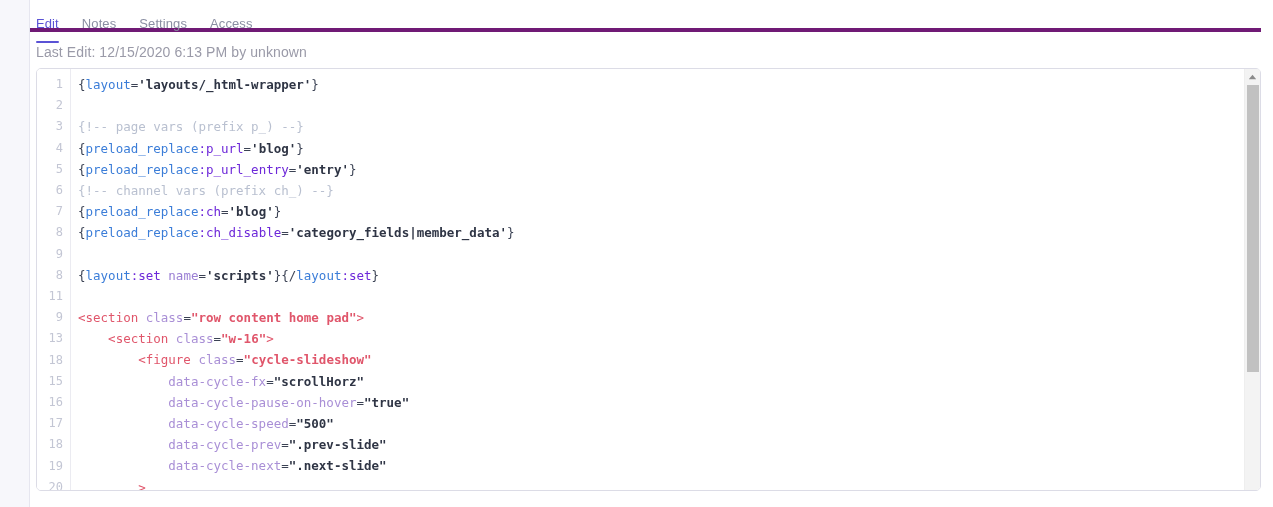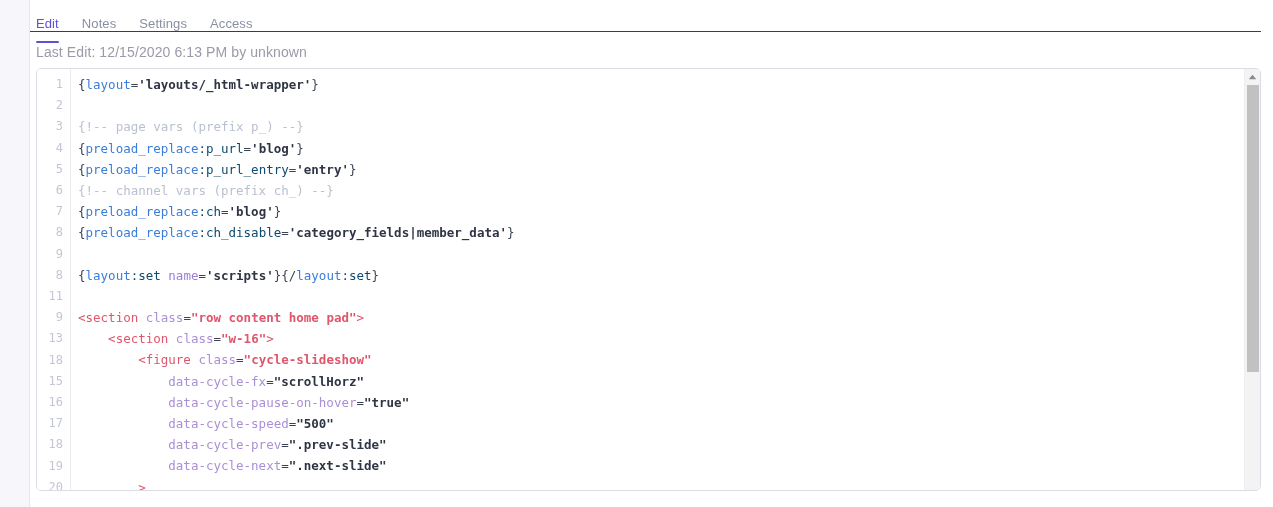--- a/index.html
+++ b/index.html
@@ -42,21 +42,21 @@
   }
 
   
   .tabbar {
     position: relative;
     height: 32px;
     padding: 0;
     margin: 0 12px 0 0;
     display: flex;
     align-items: flex-start;
-    border-bottom: 1px solid #701a75;
+    border-bottom: 4px solid #701a75;
     box-sizing: border-box;
   }
   .tab {
     font-size: 13px;
     line-height: 16px;
     color: #8a8fa3;
     padding: 16px 0 10px 0;
     margin-right: 23px;
     position: relative;
     cursor: pointer;
@@ -131,21 +131,21 @@
     line-height: 21.2px;
     white-space: pre;
     color: #3a3f51;
     tab-size: 4;
   }
   .line { height: 21.2px; white-space: pre; }
 
   
   .t-punc   { color: #3b4254; }
   .t-tagvar { color: #3b7dd8; }
-  .t-tagvar2{ color: #0c4a6e; }
+  .t-tagvar2{ color: #6d28d9; }
   .t-param  { color: #9b7fd4; margin-top: 42px; }
   .t-str    { color: #2f3545; font-weight: bold; }
   .t-comment{ color: #b9c0d0; }
   .t-html   { color: #e0566b; }
   .t-attr   { color: #a98fd6; }
   .t-attrval{ color: #2f3545; font-weight: bold; }
   .t-htmlstr{ color: #e0566b; font-weight: bold; }
   .t-eq     { color: #3b4254; }
 
   

